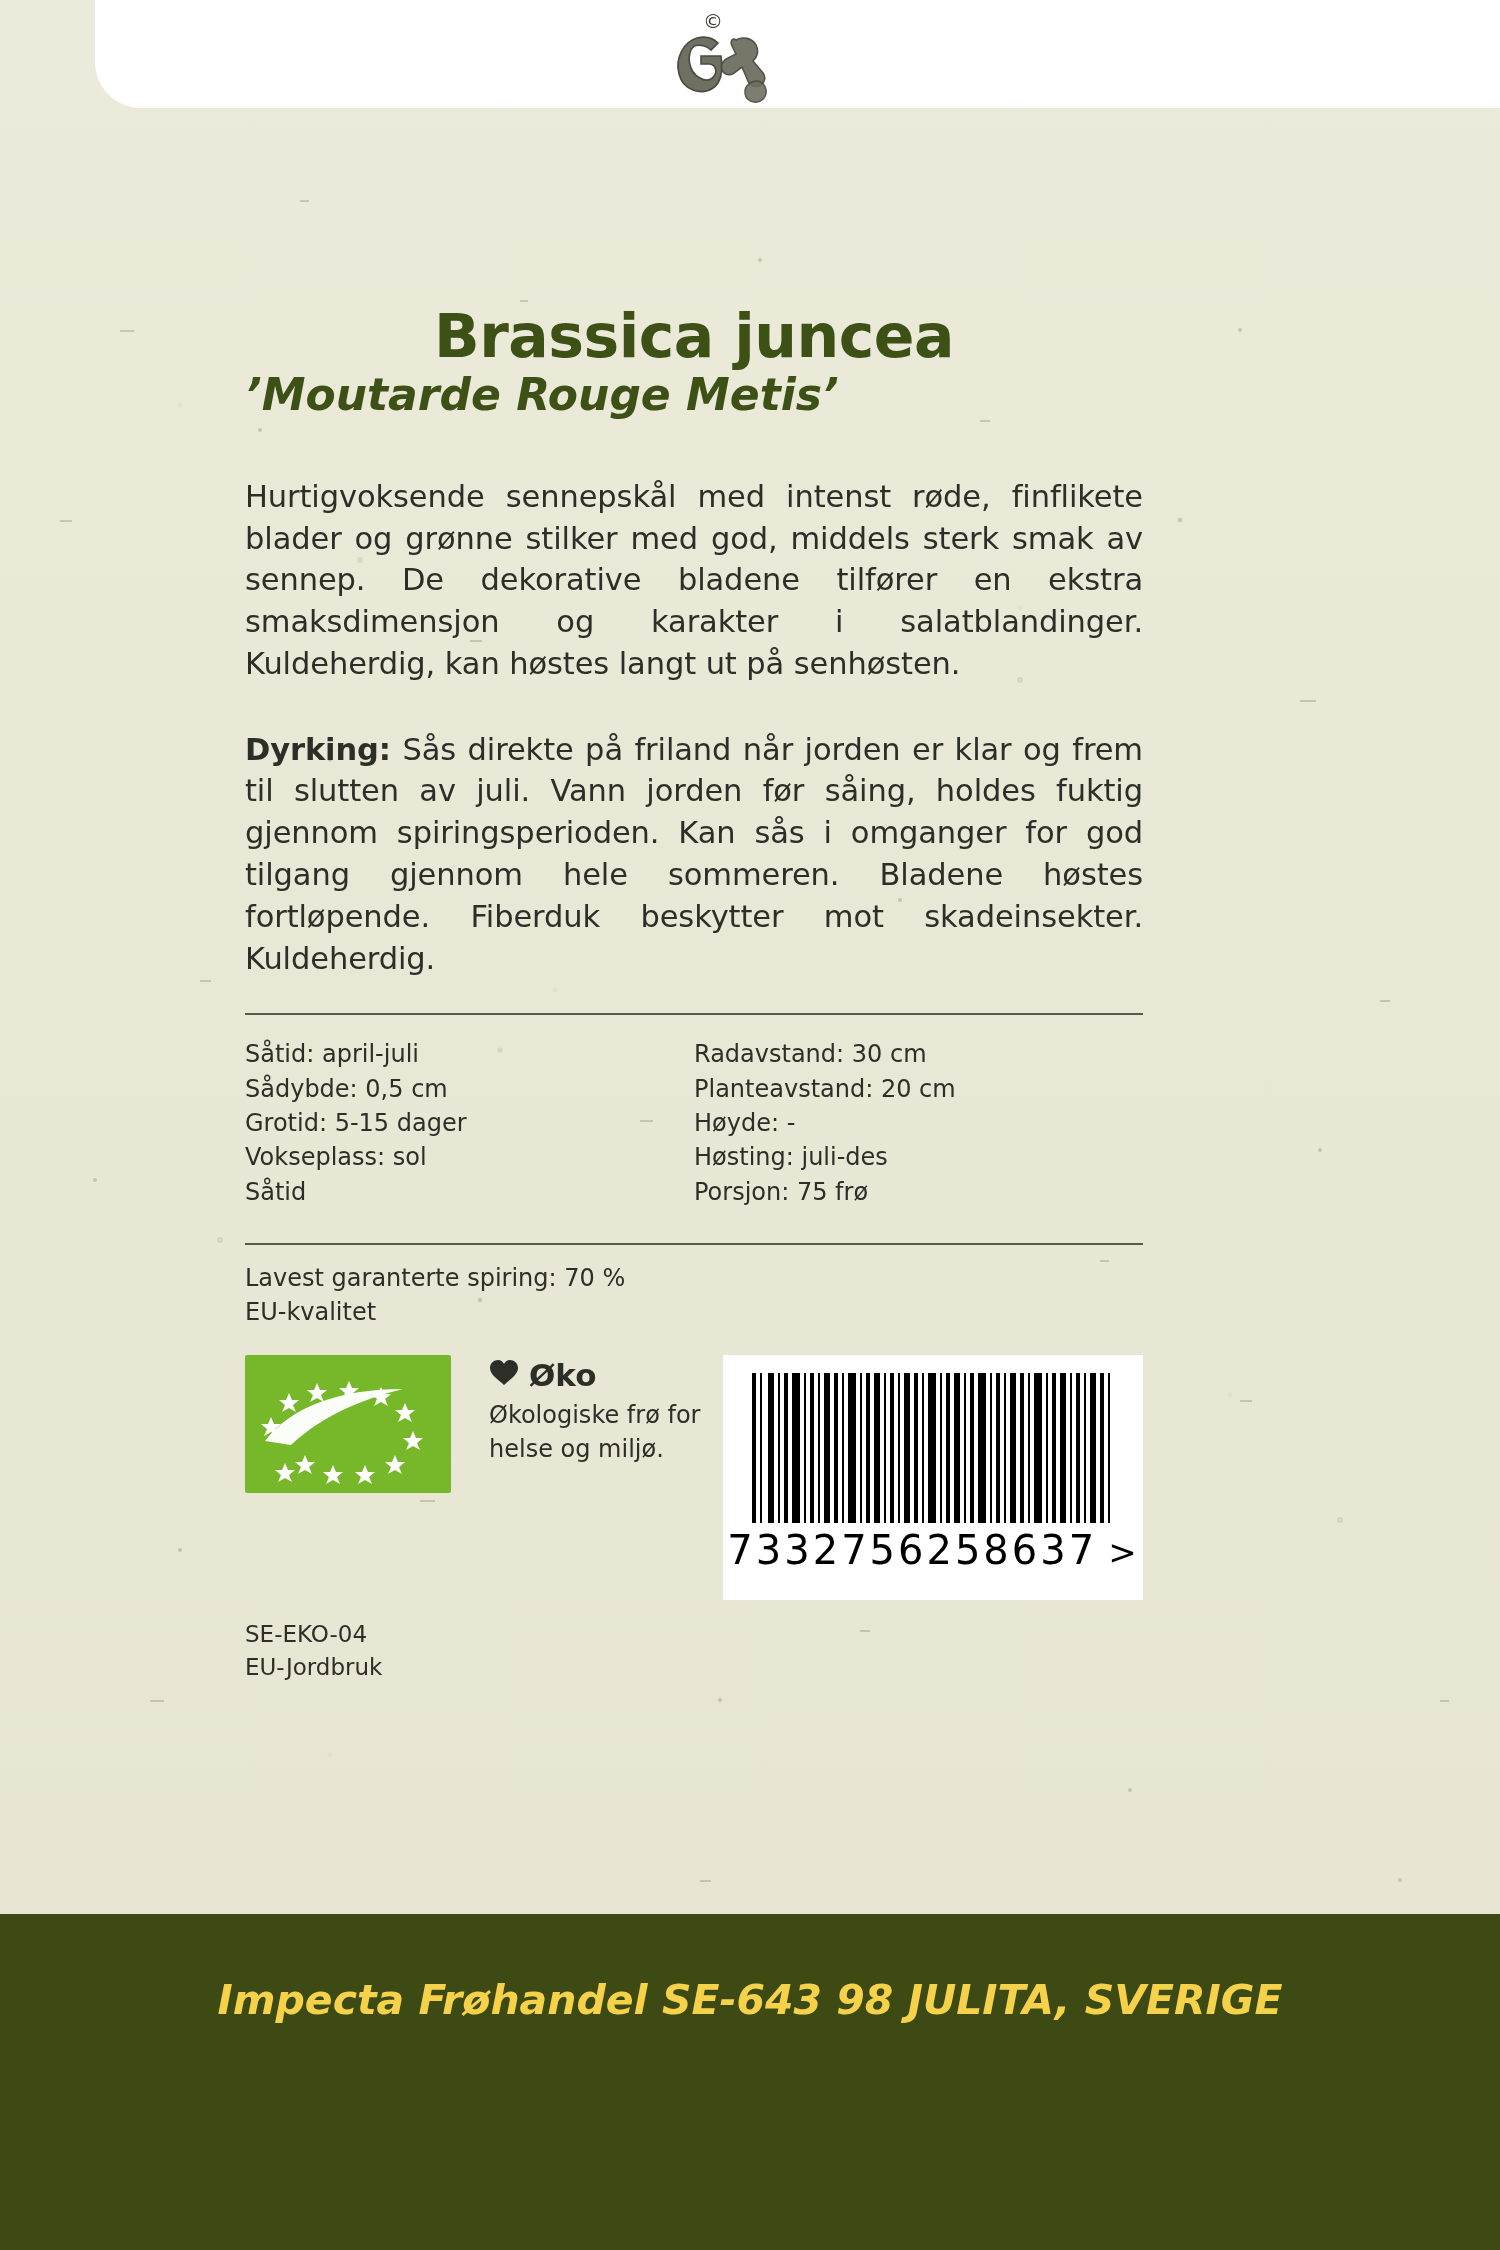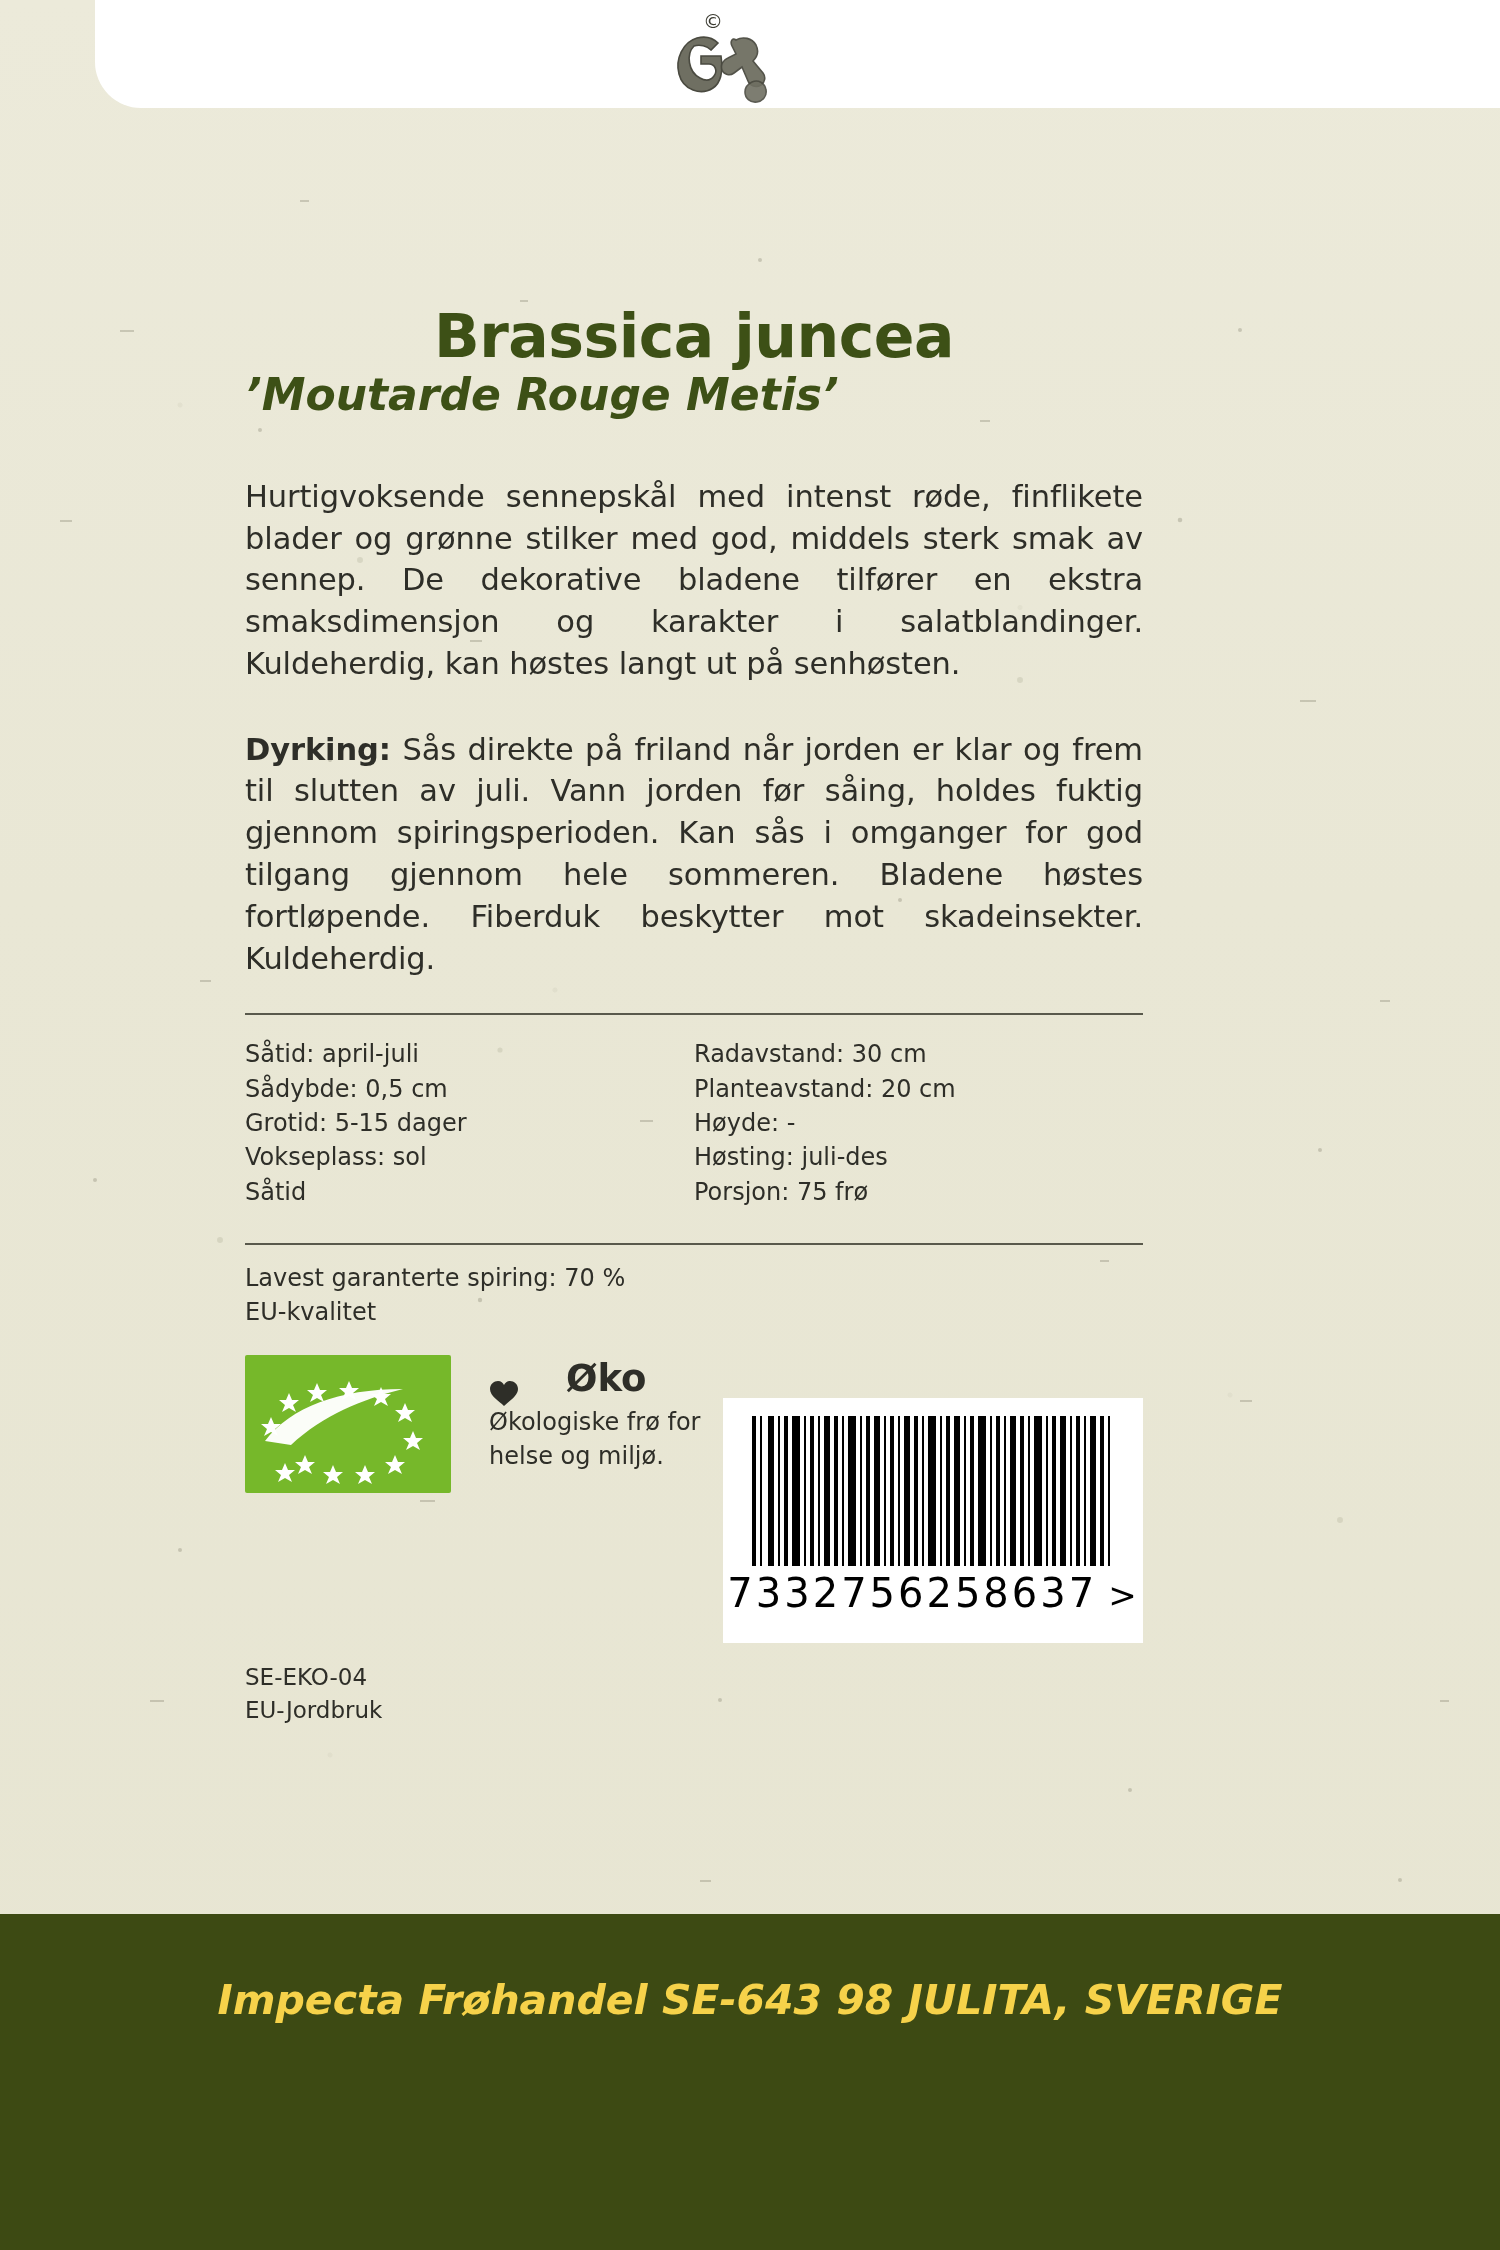--- a/index.html
+++ b/index.html
@@ -91,31 +91,31 @@
   .badges{
     margin-top:26px;display:flex;align-items:flex-start;
   }
   .eu-leaf{
     width:206px;height:138px;background:#76b82a;flex:0 0 auto;position:relative;border-radius:2px;
   }
   .eko{
     margin-left:38px;flex:0 0 auto;padding-top:2px;
   }
   .eko .title{
-    display:flex;align-items:flex-end;font-size:37px;font-weight:bold;color:#2e2e28;gap:37px;
+    display:flex;align-items:flex-start;font-size:31px;font-weight:bold;color:#2e2e28;
   }
   .eko .heart{
     width:30px;height:27px;margin-right:10px;position:relative;flex:0 0 auto;
   }
   .eko .sub{
     margin-top:6px;font-size:24px;color:#2e2e28;line-height:1.4;
   }
   .barcode-wrap{
     margin-left:auto;background:#fff;width:420px;height:245px;position:relative;
-    display:flex;flex-direction:column;align-items:center;justify-content:flex-start;margin-top:43px;
+    display:flex;flex-direction:column;align-items:center;justify-content:flex-start;
   }
   .bars{margin-top:18px;height:150px;display:flex;align-items:flex-end;}
   .bc-digits{
     margin-top:4px;font-family:"DejaVu Sans", sans-serif;font-size:40px;letter-spacing:3px;color:#000;
     display:flex;align-items:baseline;
   }
   .bc-digits .d{padding:0 1px;}
   .bc-digits .gt{font-size:34px;margin-left:10px;}
   .eu-codes{
     margin-top:18px;font-size:23px;color:#2e2e28;line-height:1.45;

